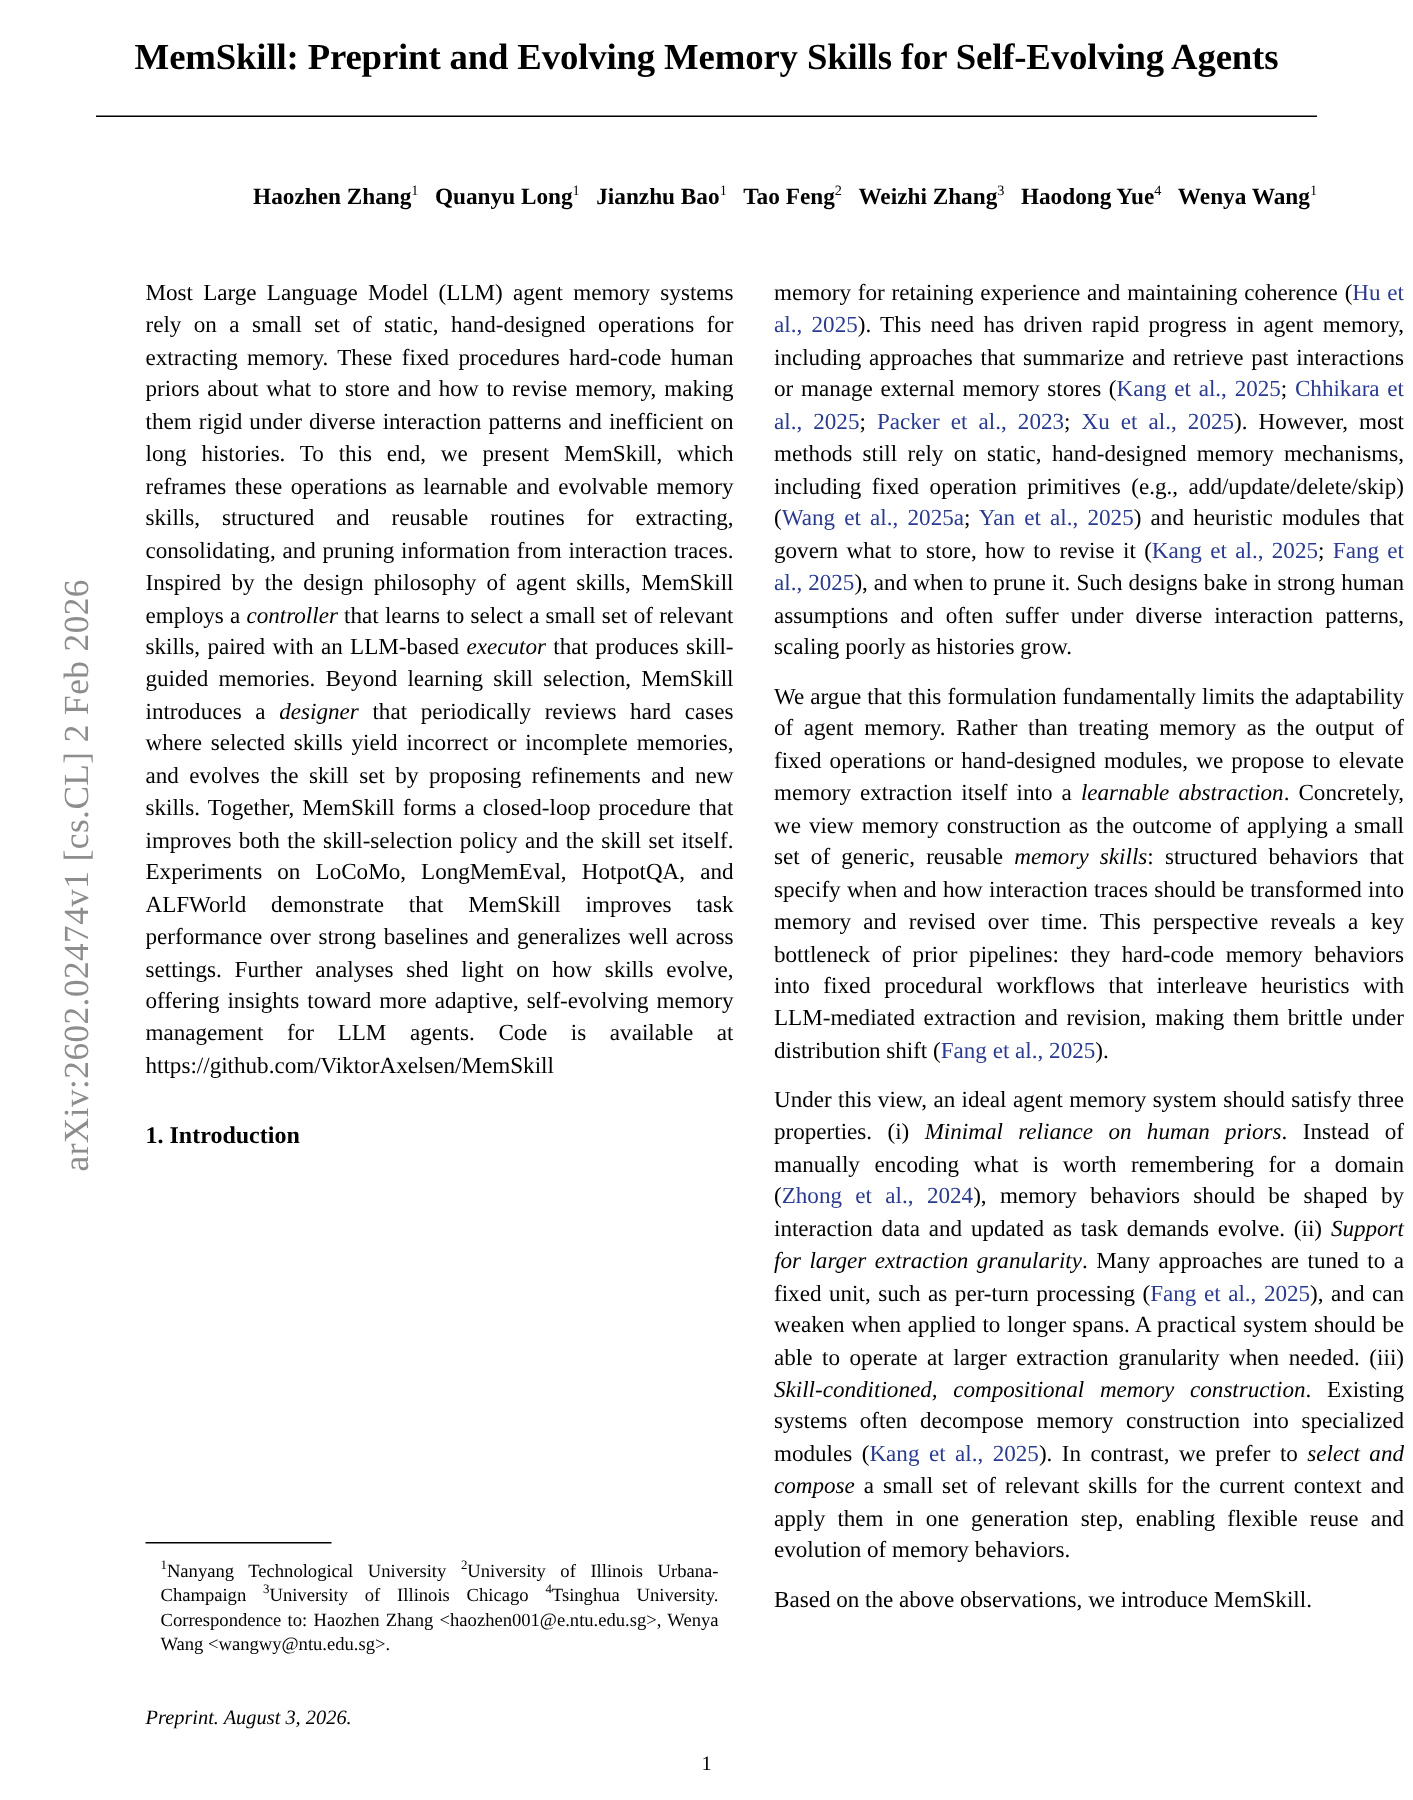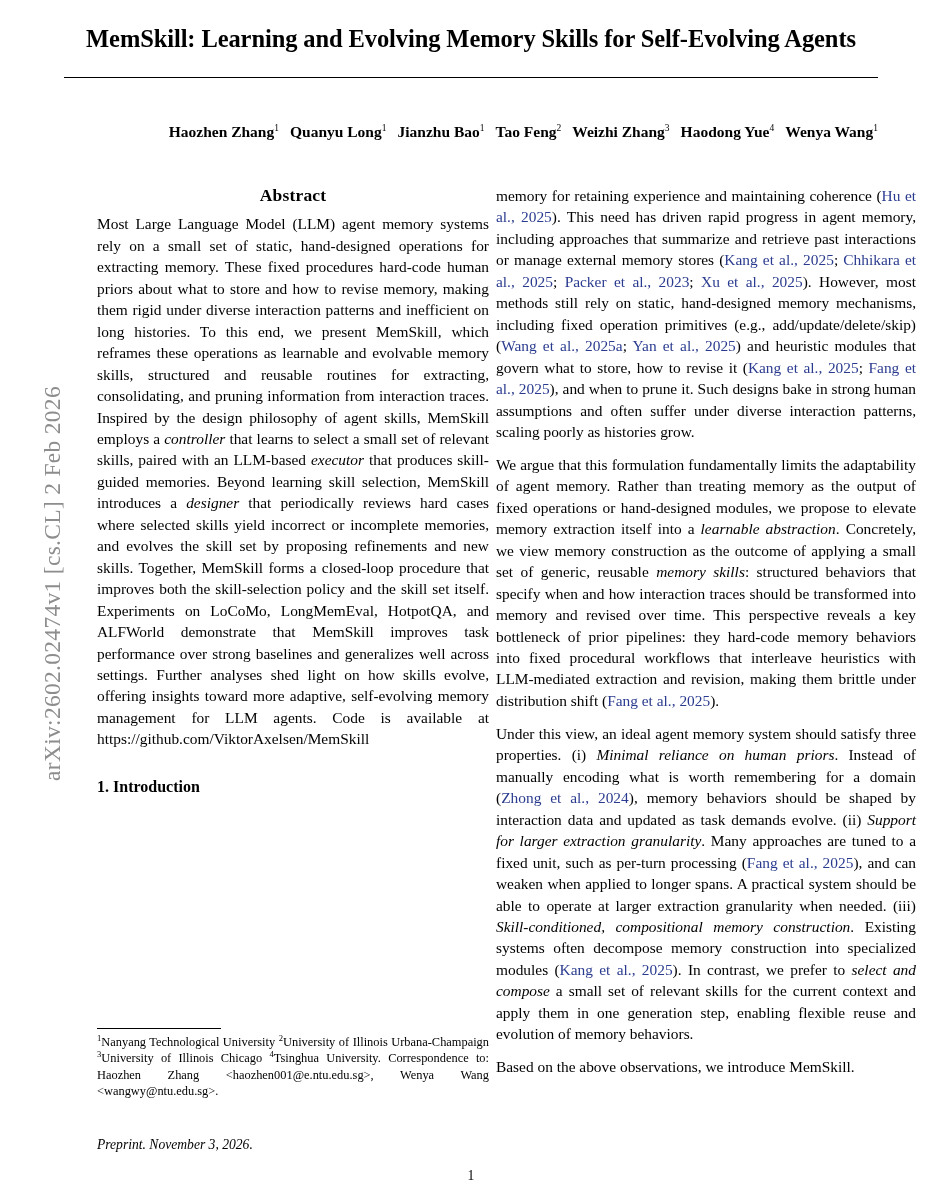--- a/index.html
+++ b/index.html
@@ -84,21 +84,21 @@
     line-height: 21.45px;
     text-align: justify;
     text-justify: inter-word;
     hyphens: none;
   }
   .col-left {
     left: 97px;
     width: 392px;
   }
   .col-right {
-    left: 496px;
+    left: 516px;
     width: 420px;
   }
 
   .abstract-head {
     text-align: center;
     font-weight: bold;
     font-size: 17.5px;
     margin: 0 0 7px 0;
     letter-spacing: 0.2px;
   }
@@ -131,21 +131,21 @@
     font-size: 12.4px;
     line-height: 16.3px;
     text-align: justify;
   }
   .footnote-rule {
     border-top: 1.1px solid #000;
     width: 124px;
     margin: 0 0 5px 0;
   }
   .footnote sup { font-size: 8.6px; vertical-align: super; line-height: 0; }
-  .footnote-text { margin: 0; }
+  .footnote-text { margin: 10px; }
 
   .preprint {
     position: absolute;
     left: 97px;
     top: 1137px;
     font-size: 13.6px;
     font-style: italic;
   }
 
   .page-number {
@@ -158,31 +158,30 @@
   }
 </style>
 </head>
 <body>
 
 <div class="page">
 
   <div class="arxiv-stamp">arXiv:2602.02474v1  [cs.CL]  2 Feb 2026</div>
 
   <div class="title-block">
-    <h1 class="paper-title">MemSkill: Learning and Evolving Memory Skills for Self-Evolving Agents</h1>
+    <h1 class="paper-title">MemSkill: Preprint and Evolving Memory Skills for Self-Evolving Agents</h1>
     <div class="rule-top"></div>
   </div>
 
   <div class="authors">
     <span class="author"><span>Haozhen Zhang</span><sup class="aff">1</sup></span><span class="sep"></span><span class="author"><span>Quanyu Long</span><sup class="aff">1</sup></span><span class="sep"></span><span class="author"><span>Jianzhu Bao</span><sup class="aff">1</sup></span><span class="sep"></span><span class="author"><span>Tao Feng</span><sup class="aff">2</sup></span><span class="sep"></span><span class="author"><span>Weizhi Zhang</span><sup class="aff">3</sup></span><span class="sep"></span><span class="author"><span>Haodong Yue</span><sup class="aff">4</sup></span><span class="sep"></span><span class="author"><span>Wenya Wang</span><sup class="aff">1</sup></span>
   </div>
 
   <div class="col col-left">
 
-    <div class="abstract-head">Abstract</div>
 
     <p class="abstract-body"><span>Most Large Language Model (LLM) agent memory systems rely on a small set of static, hand-designed operations for extracting memory. These fixed procedures hard-code human priors about what to store and how to revise memory, making them rigid under diverse interaction patterns and inefficient on long histories. To this end, we present </span><b>MemSkill</b><span>, which reframes these operations as learnable and evolvable memory skills, structured and reusable routines for extracting, consolidating, and pruning information from interaction traces. Inspired by the design philosophy of agent skills, MemSkill employs a </span><em>controller</em><span> that learns to select a small set of relevant skills, paired with an LLM-based </span><em>executor</em><span> that produces skill-guided memories. Beyond learning skill selection, MemSkill introduces a </span><em>designer</em><span> that periodically reviews hard cases where selected skills yield incorrect or incomplete memories, and evolves the skill set by proposing refinements and new skills. Together, MemSkill forms a closed-loop procedure that improves both the skill-selection policy and the skill set itself. Experiments on LoCoMo, LongMemEval, HotpotQA, and ALFWorld demonstrate that MemSkill improves task performance over strong baselines and generalizes well across settings. Further analyses shed light on how skills evolve, offering insights toward more adaptive, self-evolving memory management for LLM agents. Code is available at </span><span class="link">https://github.com/ViktorAxelsen/MemSkill</span></p>
 
     <div class="section-head">1. Introduction</div>
 
   </div>
 
   <div class="col col-right">
 
     <p class="para"><span>memory for retaining experience and maintaining coherence (</span><span class="cite">Hu et al., 2025</span><span>). This need has driven rapid progress in agent memory, including approaches that summarize and retrieve past interactions or manage external memory stores (</span><span class="cite">Kang et al., 2025</span><span>; </span><span class="cite">Chhikara et al., 2025</span><span>; </span><span class="cite">Packer et al., 2023</span><span>; </span><span class="cite">Xu et al., 2025</span><span>). However, most methods still rely on static, hand-designed memory mechanisms, including fixed operation primitives (e.g., add/update/delete/skip) (</span><span class="cite">Wang et al., 2025a</span><span>; </span><span class="cite">Yan et al., 2025</span><span>) and heuristic modules that govern what to store, how to revise it (</span><span class="cite">Kang et al., 2025</span><span>; </span><span class="cite">Fang et al., 2025</span><span>), and when to prune it. Such designs bake in strong human assumptions and often suffer under diverse interaction patterns, scaling poorly as histories grow.</span></p>
@@ -192,17 +191,17 @@
     <p class="para"><span>Under this view, an ideal agent memory system should satisfy three properties. (i) </span><em>Minimal reliance on human priors</em><span>. Instead of manually encoding what is worth remembering for a domain (</span><span class="cite">Zhong et al., 2024</span><span>), memory behaviors should be shaped by interaction data and updated as task demands evolve. (ii) </span><em>Support for larger extraction granularity</em><span>. Many approaches are tuned to a fixed unit, such as per-turn processing (</span><span class="cite">Fang et al., 2025</span><span>), and can weaken when applied to longer spans. A practical system should be able to operate at larger extraction granularity when needed. (iii) </span><em>Skill-conditioned, compositional memory construction</em><span>. Existing systems often decompose memory construction into specialized modules (</span><span class="cite">Kang et al., 2025</span><span>). In contrast, we prefer to </span><em>select and compose</em><span> a small set of relevant skills for the current context and apply them in one generation step, enabling flexible reuse and evolution of memory behaviors.</span></p>
 
     <p class="para"><span>Based on the above observations, we introduce </span><b>MemSkill</b><span>.</span></p>
   </div>
 
   <div class="footnote">
     <div class="footnote-rule"></div>
     <p class="footnote-text"><sup>1</sup><span>Nanyang Technological University </span><sup>2</sup><span>University of Illinois Urbana-Champaign </span><sup>3</sup><span>University of Illinois Chicago </span><sup>4</sup><span>Tsinghua University. Correspondence to: Haozhen Zhang &lt;haozhen001@e.ntu.edu.sg&gt;, Wenya Wang &lt;wangwy@ntu.edu.sg&gt;.</span></p>
   </div>
 
-  <div class="preprint">Preprint. November 3, 2026.</div>
+  <div class="preprint">Preprint. August 3, 2026.</div>
 
   <div class="page-number">1</div>
 
 </div>
 
 </body></html>

